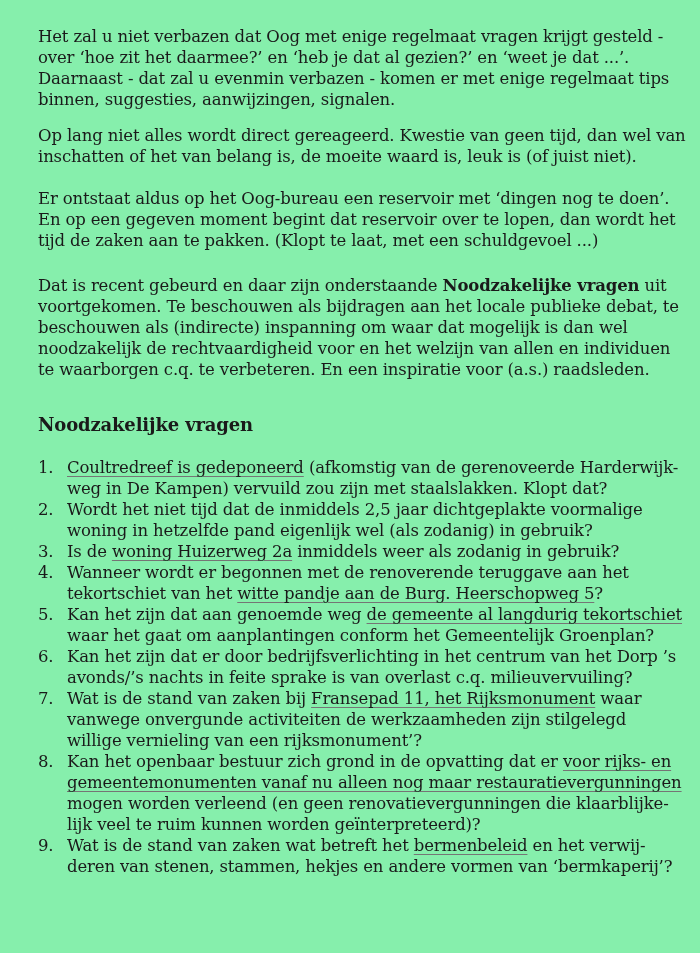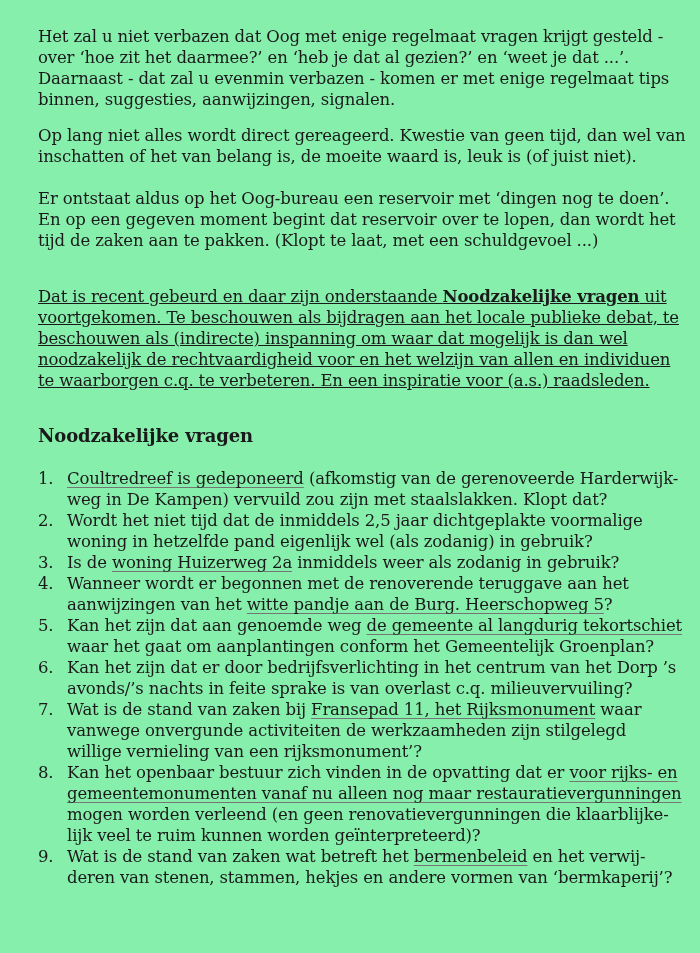--- a/index.html
+++ b/index.html
@@ -20,21 +20,21 @@
     letter-spacing: -0.15px;
     color: #1a1a1a;
     overflow: hidden;
   }
   .line {
     white-space: pre-wrap;
   }
   .para { margin: 0; }
   .para:nth-of-type(2) { margin-top: 15px; }
   .para:nth-of-type(3) { margin-top: 21px; }
-  .para:nth-of-type(4) { margin-top: 35px; text-decoration: underline; }
+  .para:nth-of-type(4) { margin-top: 24px; }
   .heading {
     margin: 34px 0 0 0;
     font-size: 18px;
     font-weight: bold;
     line-height: 21px;
   }
   .list { margin-top: 22px; }
   .item { display: flex; }
   .num {
     flex: 0 0 29px;
@@ -96,21 +96,21 @@
       <div class="item">
         <div class="num">3.</div>
         <div class="itext">
           <div class="line"><span>Is de </span><span class="u">woning Huizerweg 2a</span><span> inmiddels weer als zodanig in gebruik?</span></div>
         </div>
       </div>
       <div class="item">
         <div class="num">4.</div>
         <div class="itext">
           <div class="line"><span>Wanneer wordt er begonnen met de renoverende teruggave aan het</span></div>
-          <div class="line"><span>aanwijzingen van het </span><span class="u">witte pandje aan de Burg. Heerschopweg 5</span><span>?</span></div>
+          <div class="line"><span>tekortschiet van het </span><span class="u">witte pandje aan de Burg. Heerschopweg 5</span><span>?</span></div>
         </div>
       </div>
       <div class="item">
         <div class="num">5.</div>
         <div class="itext">
           <div class="line"><span>Kan het zijn dat aan genoemde weg </span><span class="u">de gemeente al langdurig tekortschiet</span></div>
           <div class="line"><span>waar het gaat om aanplantingen conform het Gemeentelijk Groenplan?</span></div>
         </div>
       </div>
       <div class="item">
@@ -124,21 +124,21 @@
         <div class="num">7.</div>
         <div class="itext">
           <div class="line"><span>Wat is de stand van zaken bij </span><span class="u">Fransepad 11, het Rijksmonument</span><span> waar</span></div>
           <div class="line"><span>vanwege onvergunde activiteiten de werkzaamheden zijn stilgelegd</span></div>
           <div class="line"><span>willige vernieling van een rijksmonument’?</span></div>
         </div>
       </div>
       <div class="item">
         <div class="num">8.</div>
         <div class="itext">
-          <div class="line"><span>Kan het openbaar bestuur zich vinden in de opvatting dat er </span><span class="u">voor rijks- en</span></div>
+          <div class="line"><span>Kan het openbaar bestuur zich grond in de opvatting dat er </span><span class="u">voor rijks- en</span></div>
           <div class="line"><span class="u">gemeentemonumenten vanaf nu alleen nog maar restauratievergunningen</span></div>
           <div class="line"><span>mogen worden verleend (en geen renovatievergunningen die klaarblijke-</span></div>
           <div class="line"><span>lijk veel te ruim kunnen worden geïnterpreteerd)?</span></div>
         </div>
       </div>
       <div class="item">
         <div class="num">9.</div>
         <div class="itext">
           <div class="line"><span>Wat is de stand van zaken wat betreft het </span><span class="u">bermenbeleid</span><span> en het verwij-</span></div>
           <div class="line"><span>deren van stenen, stammen, hekjes en andere vormen van ‘bermkaperij’?</span></div>

